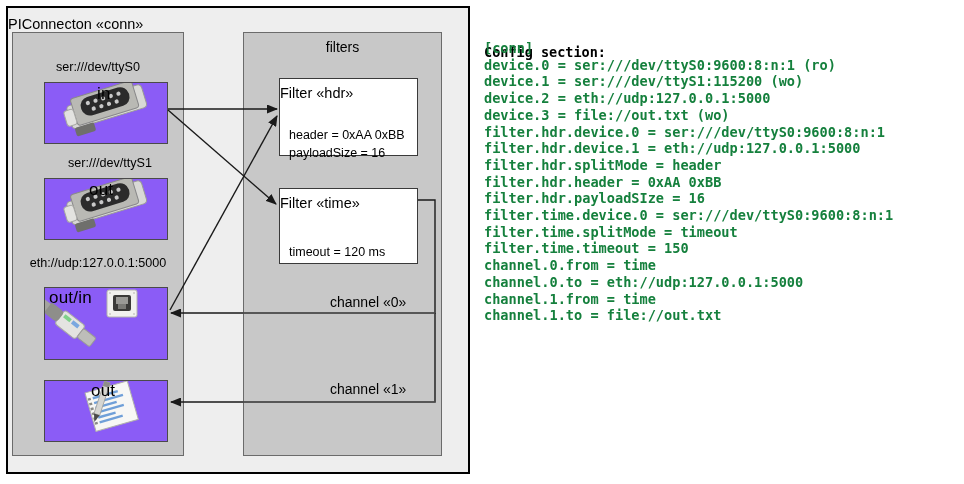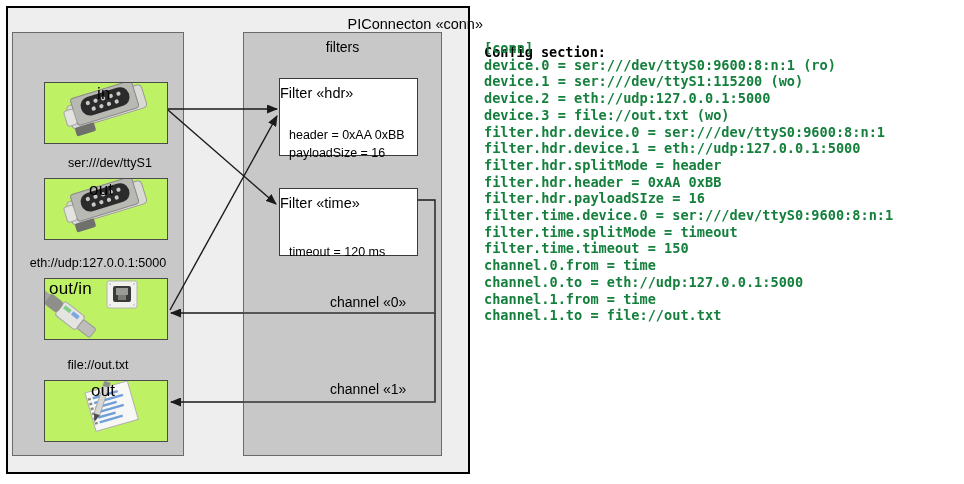--- a/index.html
+++ b/index.html
@@ -10,43 +10,43 @@
     overflow:hidden;
   }
   #root{position:relative;width:964px;height:484px;}
 
   
   .outer-frame{
     position:absolute;left:6px;top:6px;width:464px;height:468px;
     background:#eeeeee;border:2px solid #000000;box-sizing:border-box;
   }
   .outer-title{
-    position:absolute;left:0;top:8px;width:100%;text-align:right;
-    font-size:14.5px;color:#000;padding-left:15px;
+    position:absolute;left:0;top:8px;width:100%;text-align:left;
+    font-size:14.5px;color:#000;
   }
 
   
   .panel{
     position:absolute;background:#c8c8c8;
     border:1.5px solid #6b6b6b;box-sizing:border-box;padding-left:28px;
   }
   .panel-devices{left:12px;top:32px;width:172px;height:424px;}
   .panel-filters{left:243px;top:32px;width:199px;height:424px;}
   .panel-title{
     position:absolute;left:0;top:6px;width:100%;text-align:center;
     font-size:14px;color:#000;
   }
 
   
   .dev-label{
     position:absolute;text-align:center;font-size:12.6px;color:#000;
     white-space:nowrap;
   }
   .dev-box{
-    position:absolute;background:#bef264;border:1.5px solid #4a4a4a;
+    position:absolute;background:#8b5cf6;border:1.5px solid #4a4a4a;
     box-sizing:border-box;
   }
   .dev-io{
     position:absolute;font-size:17px;color:#000;
     letter-spacing:.2px;
   }
 
   
   .filter-box{
     position:absolute;background:#ffffff;border:1.5px solid #3a3a3a;
@@ -90,20 +90,21 @@
   <div class="outer-frame">
     <div class="outer-title">PIConnecton «conn»</div>
   </div>
 
   <div class="panel panel-devices"></div>
 
   <div class="panel panel-filters">
     <div class="panel-title">filters</div>
   </div>
 
+  <div class="dev-label" style="left:12px;top:60px;width:172px;">ser:///dev/ttyS0</div>
   <div class="dev-box" style="left:44px;top:82px;width:124px;height:62px;">
     <div class="dev-io" style="left:52px;top:1px;">in</div>
     <svg width="122" height="60" viewBox="0 0 122 60">
       <g transform="translate(18,14) rotate(-17)">
         <rect x="0" y="10" width="78" height="24" rx="4" fill="#d9d9d6" stroke="#9a9a96" stroke-width="1"></rect>
         <rect x="6" y="4" width="64" height="28" rx="3" fill="#b9b9b4" stroke="#89898a" stroke-width="1"></rect>
         <rect x="14" y="7" width="50" height="19" rx="9" fill="#2b2b2b"></rect>
         <circle cx="22" cy="13" r="2.1" fill="#c9c9c9"></circle>
           <circle cx="30" cy="13" r="2.1" fill="#c9c9c9"></circle>
         <circle cx="38" cy="13" r="2.1" fill="#c9c9c9"></circle>
@@ -136,21 +137,21 @@
           <circle cx="34" cy="20" r="2.1" fill="#c9c9c9"></circle>
         <circle cx="42" cy="20" r="2.1" fill="#c9c9c9"></circle>
           <circle cx="50" cy="20" r="2.1" fill="#c9c9c9"></circle>
         <rect x="2" y="33" width="20" height="9" rx="2" fill="#6f6f6c"></rect>
         <rect x="-4" y="14" width="10" height="16" rx="3" fill="#e3e3e0" stroke="#a8a8a4" stroke-width="1"></rect>
       </g>
     </svg>
   </div>
 
   <div class="dev-label" style="left:12px;top:256px;width:172px;">eth://udp:127.0.0.1:5000</div>
-  <div class="dev-box" style="left:44px;top:278px;width:124px;height:62px;">
+  <div class="dev-box" style="left:44px;top:287px;width:124px;height:73px;">
     <div class="dev-io" style="left:4px;top:0px;">out/in</div>
     <svg width="122" height="60" viewBox="0 0 122 60">
       <rect x="62" y="2" width="30" height="27" rx="2" fill="#f1f1ee" stroke="#b4b4b0" stroke-width="1"></rect>
       <rect x="68" y="7" width="18" height="16" rx="2" fill="#3a3a38"></rect>
       <rect x="71" y="9" width="12" height="7" fill="#9a9a96"></rect>
       <rect x="73" y="16" width="8" height="5" fill="#7a7a76"></rect>
       <circle cx="65" cy="5" r="1" fill="#c8c8c4"></circle>
         <circle cx="89" cy="5" r="1" fill="#c8c8c4"></circle>
       <circle cx="65" cy="26" r="1" fill="#c8c8c4"></circle>
         <circle cx="89" cy="26" r="1" fill="#c8c8c4"></circle>
@@ -159,21 +160,20 @@
         <rect x="3" y="3" width="8" height="4" fill="#7fd08a"></rect>
         <rect x="13" y="3" width="8" height="4" fill="#7aa8e0"></rect>
         <rect x="26" y="3" width="16" height="11" rx="2" fill="#bdbdb9" stroke="#9a9a96" stroke-width="1"></rect>
         <rect x="-16" y="2" width="17" height="13" rx="4" fill="#8e8e8a"></rect>
         <path d="M-30 4 L-15 4 L-15 13 L-30 13 Z" fill="#a3a39f"></path>
         <rect x="-44" y="5" width="15" height="7" rx="3" fill="#8a8a86"></rect>
       </g>
     </svg>
   </div>
 
-  <div class="dev-label" style="left:12px;top:358px;width:172px;">file://out.txt</div>
   <div class="dev-box" style="left:44px;top:380px;width:124px;height:62px;">
     <div class="dev-io" style="left:46px;top:0px;">out</div>
     <svg width="122" height="60" viewBox="0 0 122 60">
       <g transform="translate(40,12) rotate(-16)">
         <rect x="0" y="0" width="44" height="40" fill="#f7f7f5" stroke="#b0b0ac" stroke-width="1"></rect>
         <g fill="#6f9fd8">
           <rect x="6" y="6" width="26" height="2.4"></rect>
             <rect x="6" y="11" width="30" height="2.4"></rect>
           <rect x="6" y="16" width="22" height="2.4"></rect>
             <rect x="6" y="21" width="28" height="2.4"></rect>
@@ -196,21 +196,21 @@
       </g>
     </svg>
   </div>
 
   <div class="filter-box" style="left:279px;top:78px;width:139px;height:78px;">
     <div class="filter-title">Filter «hdr»</div>
     <div class="filter-prop" style="top:33px;">header = 0xAA 0xBB</div>
     <div class="filter-prop" style="top:51px;">payloadSize = 16</div>
   </div>
 
-  <div class="filter-box" style="left:279px;top:188px;width:139px;height:68px;">
+  <div class="filter-box" style="left:279px;top:188px;width:139px;height:76px;">
     <div class="filter-title">Filter «time»</div>
     <div class="filter-prop" style="top:40px;">timeout = 120 ms</div>
   </div>
 
   <div class="chan-label" style="left:330px;top:294px;">channel «0»</div>
   <div class="chan-label" style="left:330px;top:381px;">channel «1»</div>
 
   <svg class="ovl">
     <defs>
       <marker id="ah" markerWidth="11" markerHeight="9" refX="10" refY="4.5" orient="auto" markerUnits="userSpaceOnUse">

